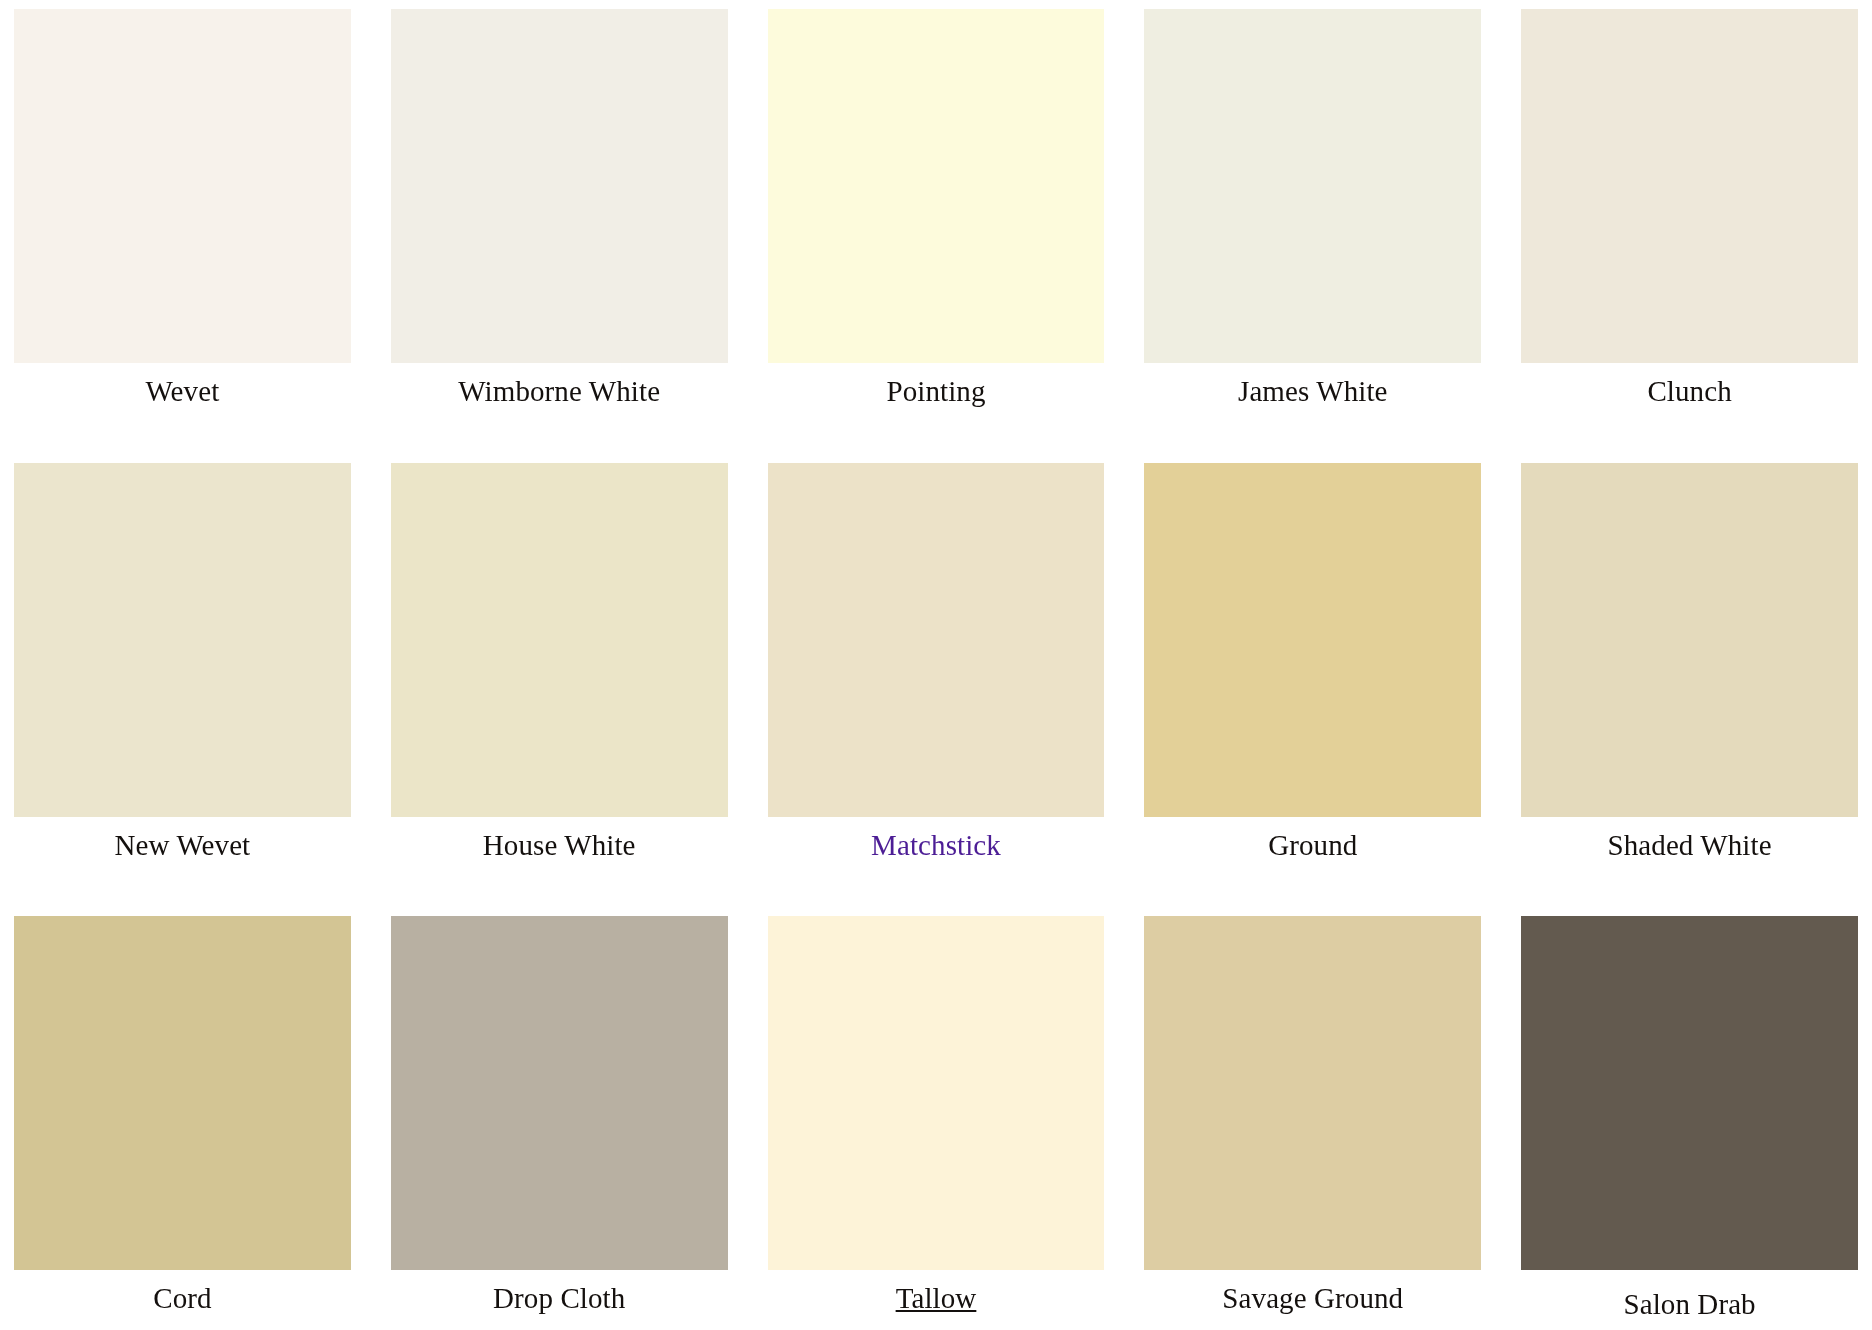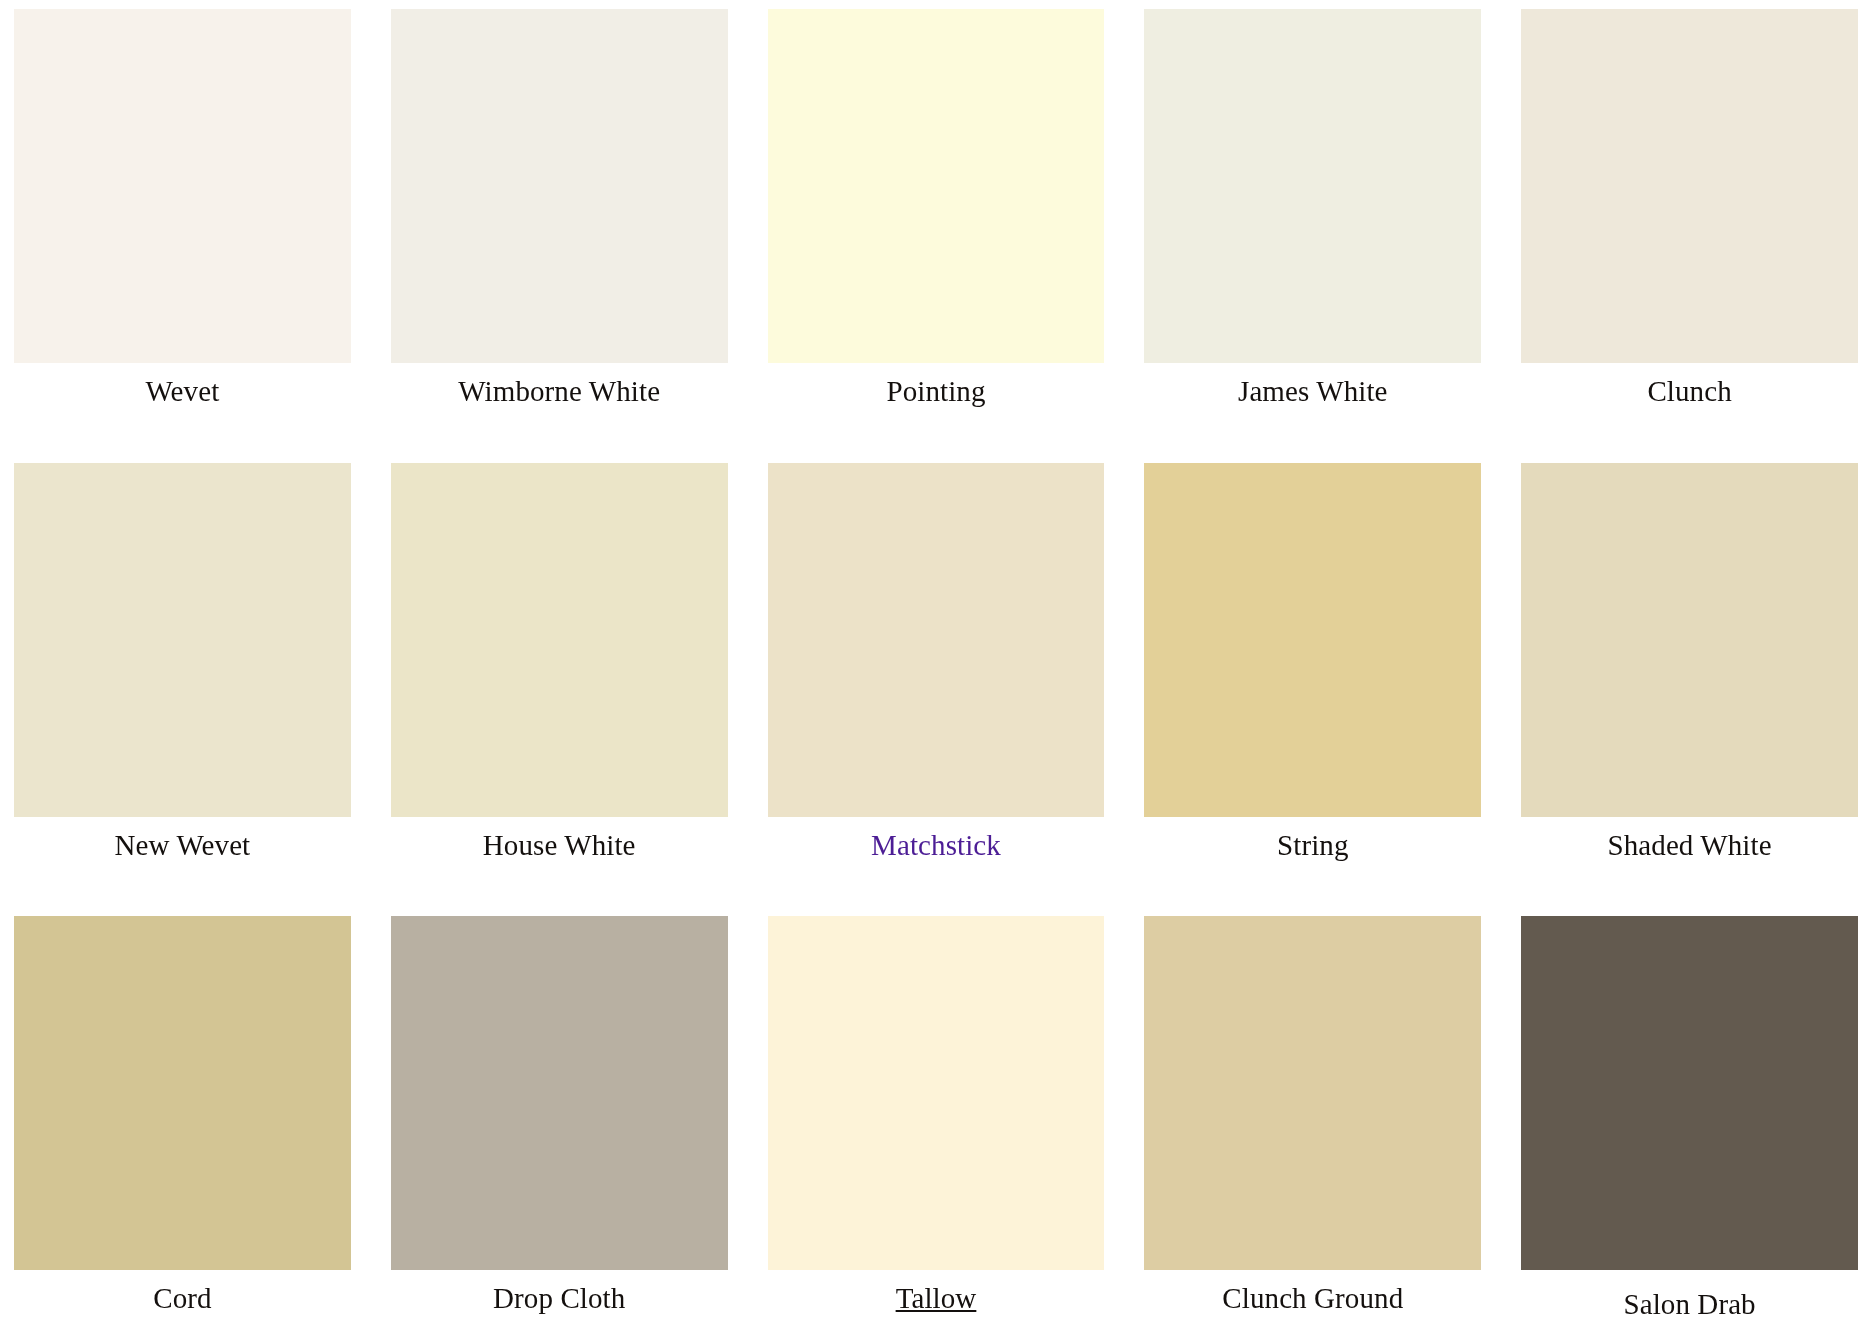--- a/index.html
+++ b/index.html
@@ -94,39 +94,39 @@
     <div class="swatch-cell">
       <div class="swatch-chip" style="background-color: rgb(235, 229, 200);"></div>
       <div class="swatch-label" style="color: rgb(20, 16, 14);">House White</div>
     </div>
     <div class="swatch-cell">
       <div class="swatch-chip" style="background-color: rgb(236, 226, 200);"></div>
       <div class="swatch-label" style="color: #4c1d95;">Matchstick</div>
     </div>
     <div class="swatch-cell">
       <div class="swatch-chip" style="background-color: rgb(227, 208, 152);"></div>
-      <div class="swatch-label" style="color: rgb(20, 16, 14);">String</div>
+      <div class="swatch-label" style="color: rgb(20, 16, 14);">Ground</div>
     </div>
     <div class="swatch-cell">
       <div class="swatch-chip" style="background-color: rgb(228, 218, 188);"></div>
       <div class="swatch-label" style="color: rgb(20, 16, 14);">Shaded White</div>
     </div>
     <div class="swatch-cell">
       <div class="swatch-chip" style="background-color: rgb(211, 197, 148);"></div>
       <div class="swatch-label" style="color: rgb(20, 16, 14);">Cord</div>
     </div>
     <div class="swatch-cell">
       <div class="swatch-chip" style="background-color: rgb(184, 176, 162);"></div>
       <div class="swatch-label" style="color: rgb(20, 16, 14);">Drop Cloth</div>
     </div>
     <div class="swatch-cell">
       <div class="swatch-chip" style="background-color: rgb(253, 243, 216);"></div>
       <div class="swatch-label" style="color: rgb(20, 16, 14); text-decoration: underline;">Tallow</div>
     </div>
     <div class="swatch-cell">
       <div class="swatch-chip" style="background-color: rgb(221, 205, 163);"></div>
-      <div class="swatch-label" style="color: rgb(20, 16, 14);">Clunch Ground</div>
+      <div class="swatch-label" style="color: rgb(20, 16, 14);">Savage Ground</div>
     </div>
     <div class="swatch-cell">
       <div class="swatch-chip" style="background-color: rgb(99, 90, 79);"></div>
       <div class="swatch-label" style="color: rgb(20, 16, 14); margin-top: 12px;">Salon Drab</div>
     </div>
   </main>
 
 </body></html>

